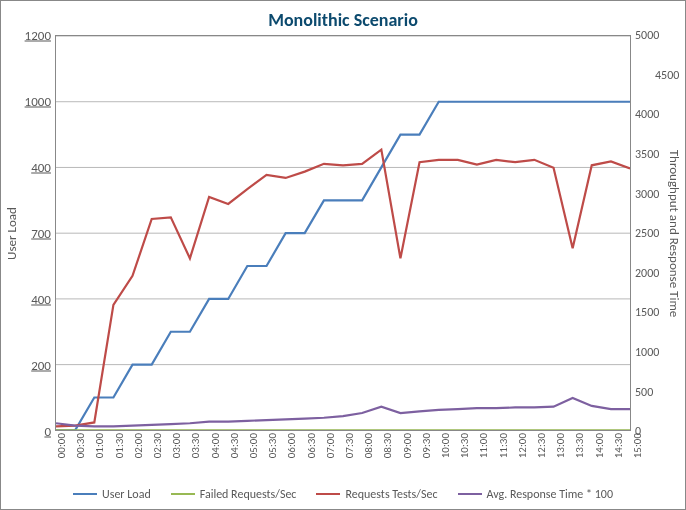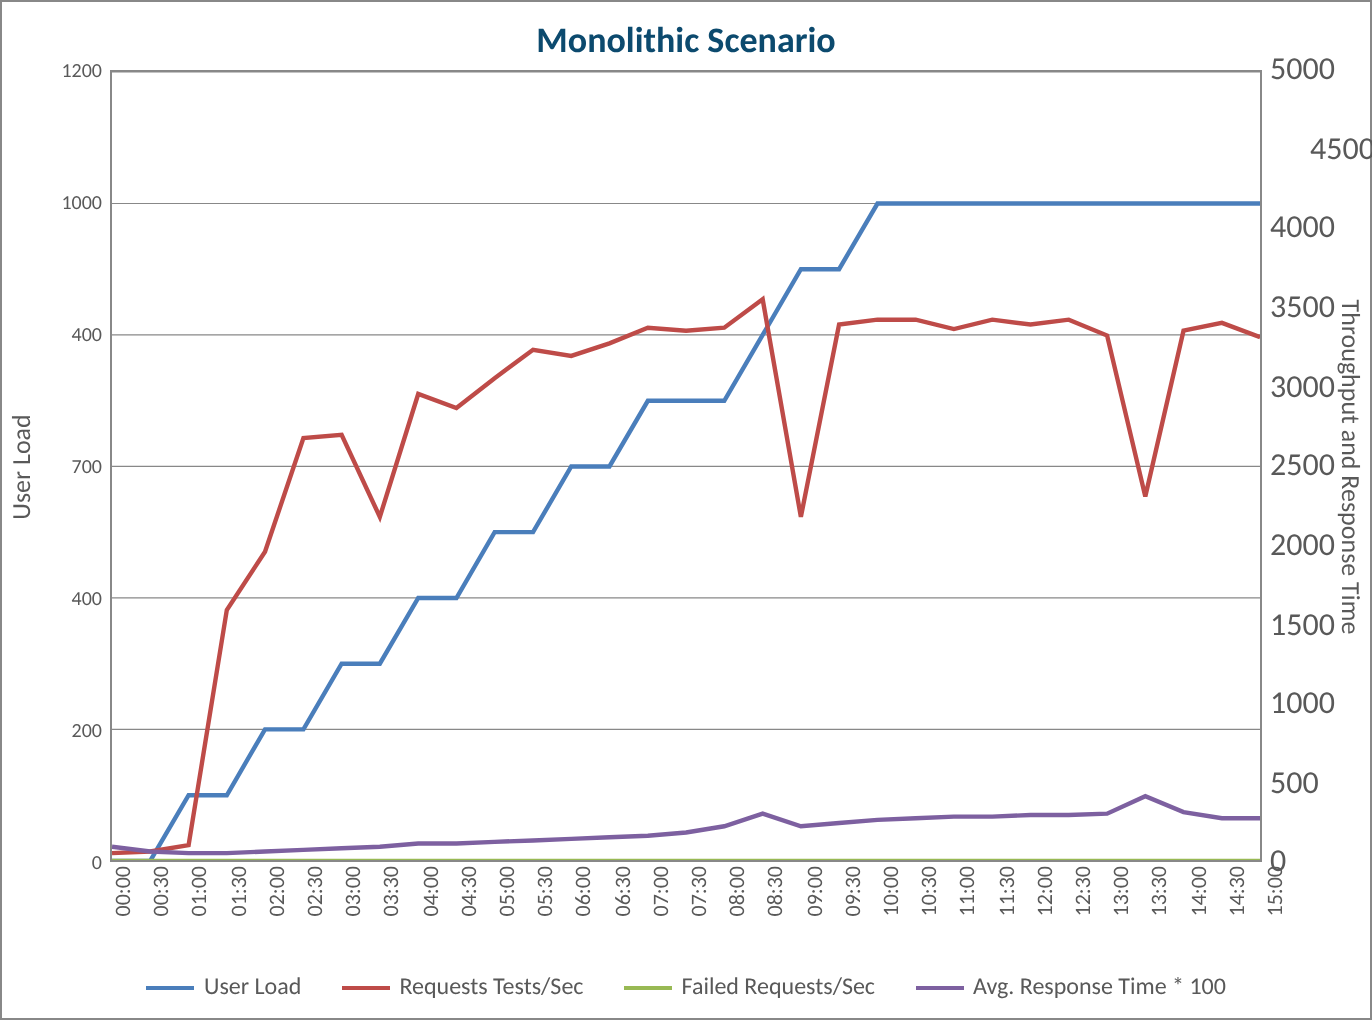--- a/index.html
+++ b/index.html
@@ -46,27 +46,28 @@
   }
   .yaxis-label2 span { transform: rotate(90deg); }
   .yticks, .yticks2 {
     width: 34px;
     position: relative;
   }
   .yticks div {
     position: absolute;
     right: 4px;
     transform: translateY(-50%);
-    font-size: 10px;
+    font-size: 13px;
+    text-decoration: underline;
   }
   .yticks2 div {
     position: absolute;
     left: 4px;
     transform: translateY(-50%);
-    font-size: 16px;
+    font-size: 12px;
   }
   .plot {
     flex: 1 1 auto;
     position: relative;
     border: 1px solid #888;
   }
   .grid line { stroke: #888; stroke-width: 0.6; }
   .series { fill: none; stroke-width: 2.2; }
   .user-load { stroke: #4a7ebb; }
   .requests  { stroke: #be4b48; }
@@ -191,25 +192,25 @@
       <div style="left: 96.6667%;">14:30</div>
       <div style="left: 100%;">15:00</div>
     </div>
 
   <div class="legend">
     <span class="legend-item">
       <span class="swatch" style="border-color:#4a7ebb"></span>
       <span>User Load</span>
     </span>
     <span class="legend-item">
+      <span class="swatch" style="border-color:#98b954"></span>
+      <span>Failed Requests/Sec</span>
+    </span>
+    <span class="legend-item">
       <span class="swatch" style="border-color:#be4b48"></span>
       <span>Requests Tests/Sec</span>
     </span>
     <span class="legend-item">
-      <span class="swatch" style="border-color:#98b954"></span>
-      <span>Failed Requests/Sec</span>
-    </span>
-    <span class="legend-item">
       <span class="swatch" style="border-color:#7d60a0"></span>
       <span>Avg. Response Time * 100</span>
     </span>
   </div>
 </div>
 
 </body></html>

